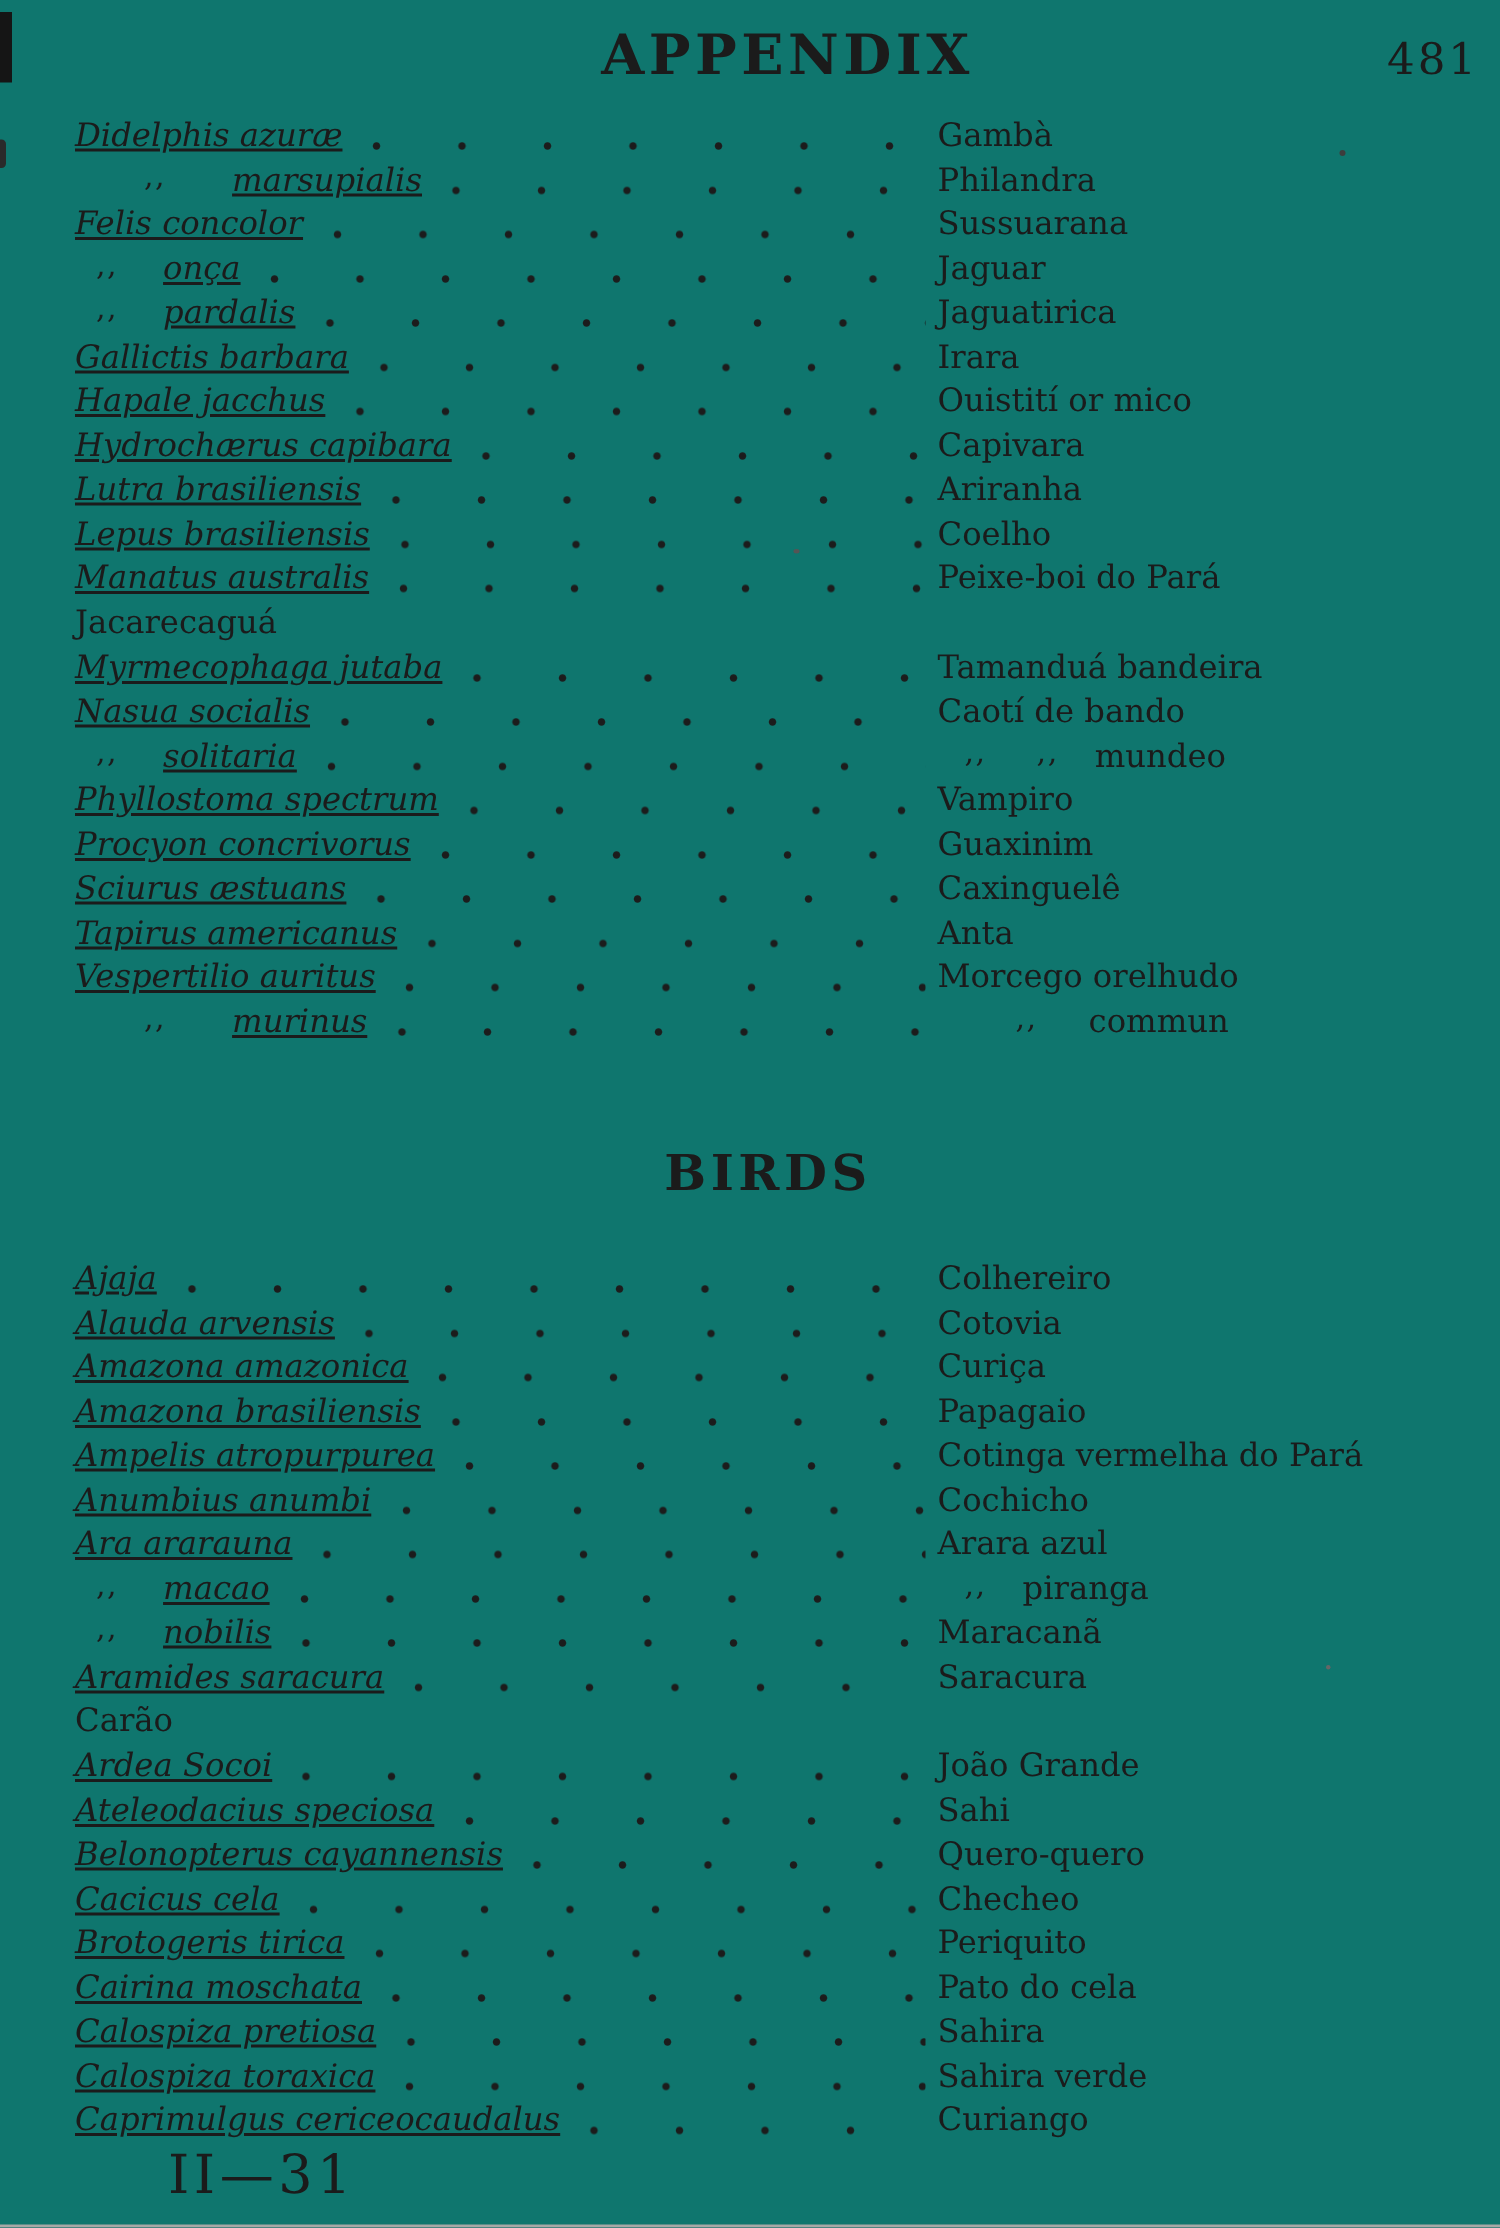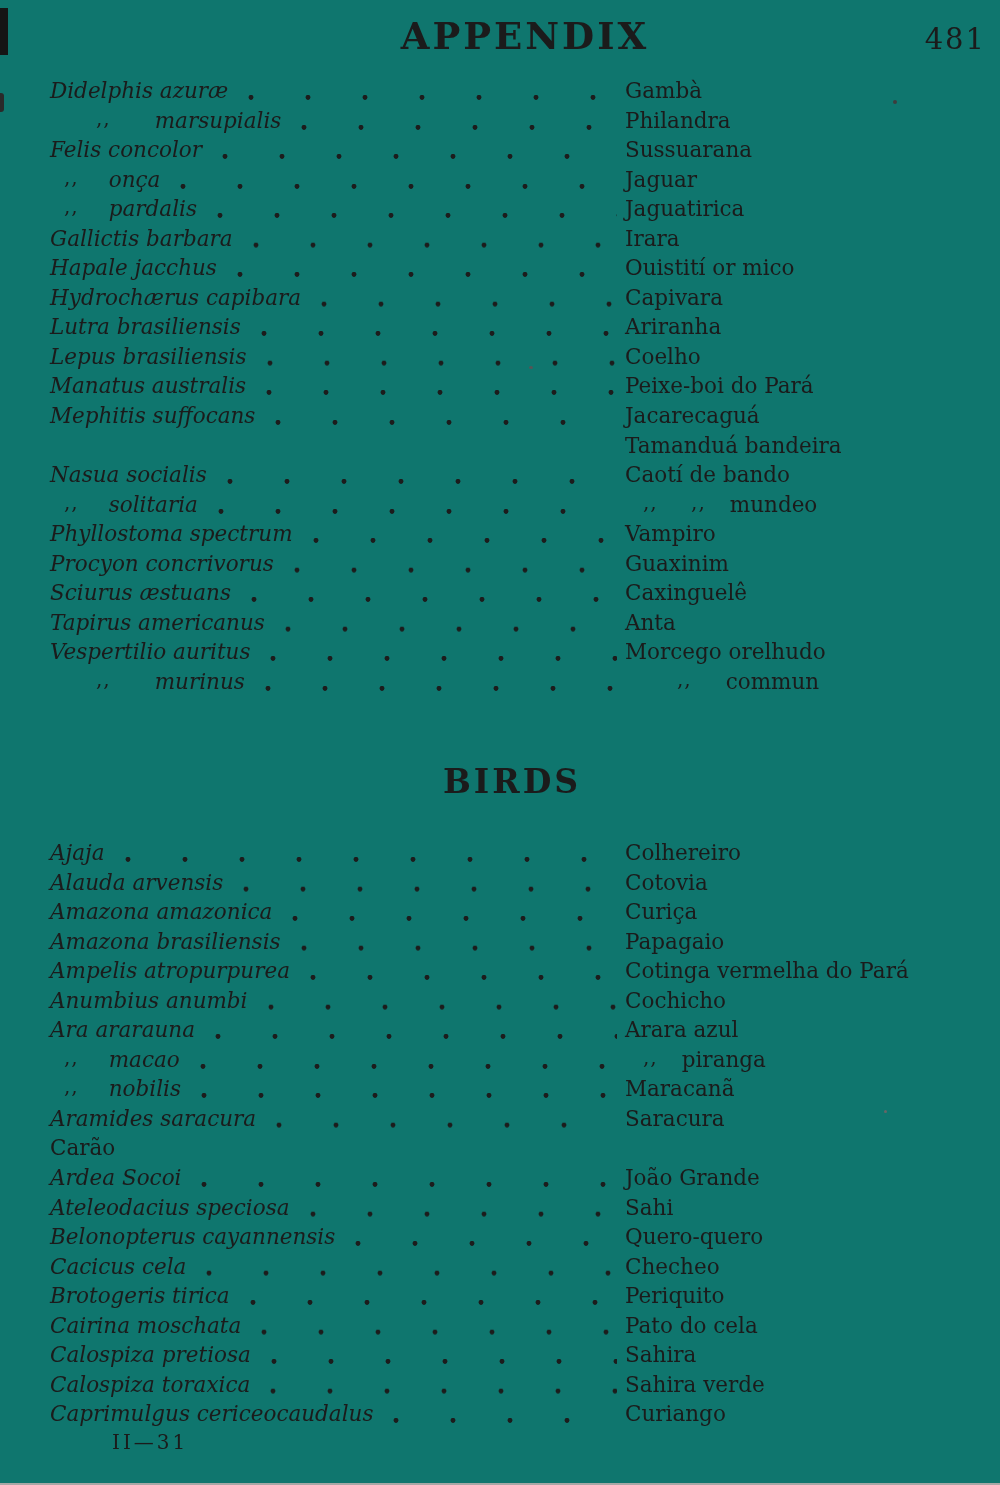--- a/index.html
+++ b/index.html
@@ -37,21 +37,21 @@
     display:flex;align-items:baseline;
     height:29.55px;
     font-size:21.5px;line-height:29.55px;
     white-space:nowrap;
   }
   .latin{
     width:575px;min-width:575px;
     display:flex;align-items:baseline;
     font-style:italic;
   }
-  .lname{white-space:pre;}
+  .lname{white-space:pre;text-decoration:underline;}
   .ditto{
     font-style:normal;font-size:20px;
     letter-spacing:1px;position:relative;top:-3px;
   }
   
   .latin.ind1 .ditto{margin-left:14px;}
   .latin.ind1 .lname{margin-left:30px;}
   .latin.ind2 .ditto{margin-left:46px;}
   .latin.ind2 .lname{margin-left:44px;}
   
@@ -62,21 +62,21 @@
     background-size:57px 29.55px;
     background-repeat:repeat-x;
     background-position:6px 0;
   }
   .common{font-style:normal;white-space:pre;}
   .common .ditto{margin-left:18px;margin-right:24px;word-spacing:26px;}
   .common.cind2 .ditto{margin-left:52px;margin-right:34px;}
   
   .signature{
     position:absolute;left:112px;top:1430px;
-    font-size:20px;letter-spacing:3px;
+    font-size:36px;letter-spacing:3px;
   }
   
   .art{position:absolute;background:#151515;}
   .art-edge1{left:0;top:8px;width:8px;height:47px;}
   .art-edge2{left:0;top:93px;width:4px;height:19px;border-radius:0 3px 3px 0;background:#2a2a2a;}
   .art-speck1{left:893px;top:100px;width:4px;height:4px;border-radius:50%;background:#3d3d3d;}
   .art-speck2{left:529px;top:366px;width:4px;height:3px;border-radius:50%;background:#555;}
   .art-speck3{left:884px;top:1110px;width:3px;height:3px;border-radius:50%;background:#666;}
   .art-bottom{left:0;bottom:0;width:100%;height:2px;background:#a8a8a6;}
 </style>
@@ -163,28 +163,25 @@
         <span class="common"><span>Coelho</span></span>
       </div>
       <div class="row">
         <span class="latin">
           <span class="lname">Manatus australis</span>
           <span class="leader"></span>
         </span>
         <span class="common"><span>Peixe-boi do Pará</span></span>
       </div>
       <div class="row">
-        <span class="latin">
-          <span class="lname">Mephitis suffocans</span>
-          <span class="leader"></span>
-        </span>
         <span class="common"><span>Jacarecaguá</span></span>
       </div>
       <div class="row">
         <span class="latin">
+          <span class="lname">Myrmecophaga jutaba</span>
           <span class="leader"></span>
         </span>
         <span class="common"><span>Tamanduá bandeira</span></span>
       </div>
       <div class="row">
         <span class="latin">
           <span class="lname">Nasua socialis</span>
           <span class="leader"></span>
         </span>
         <span class="common"><span>Caotí de bando</span></span>

